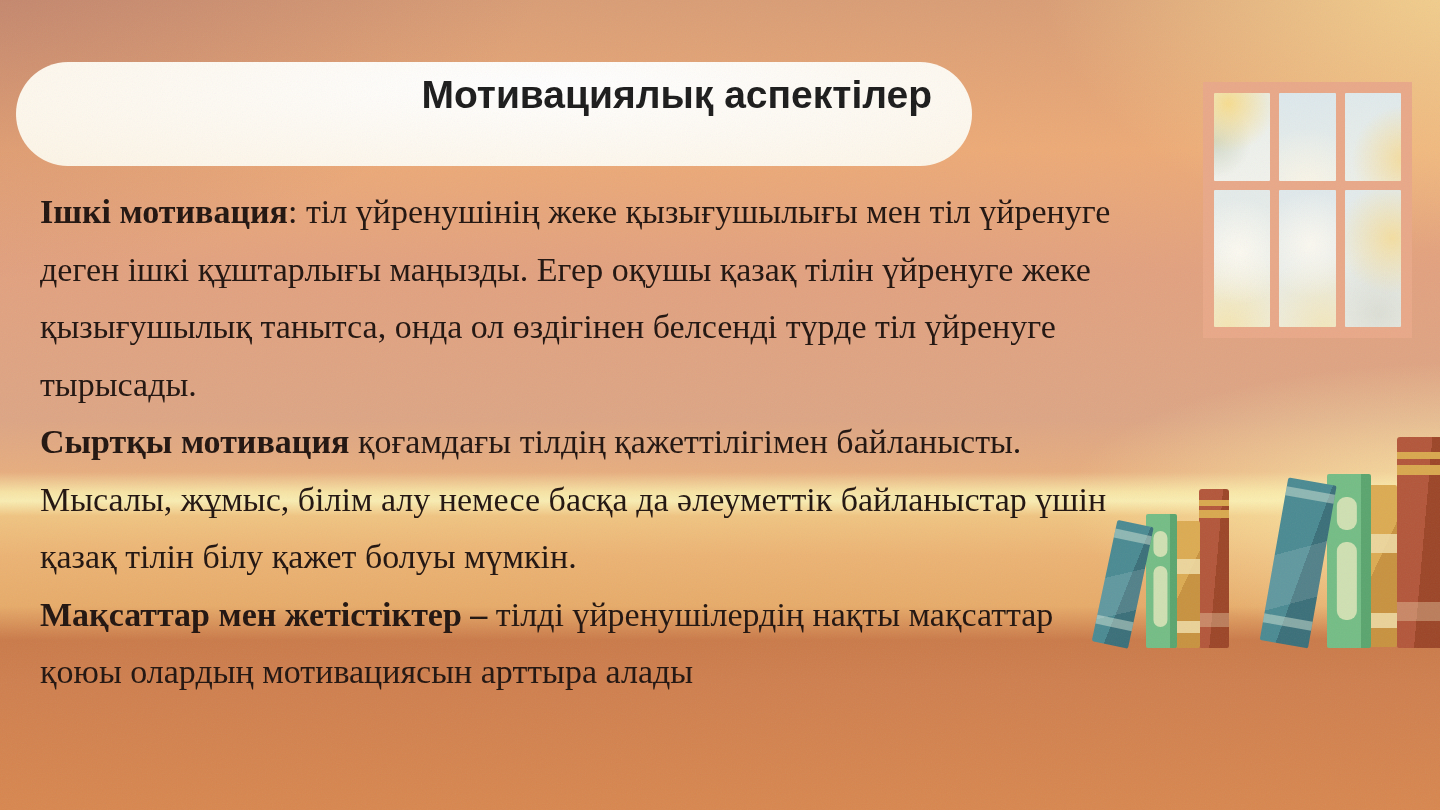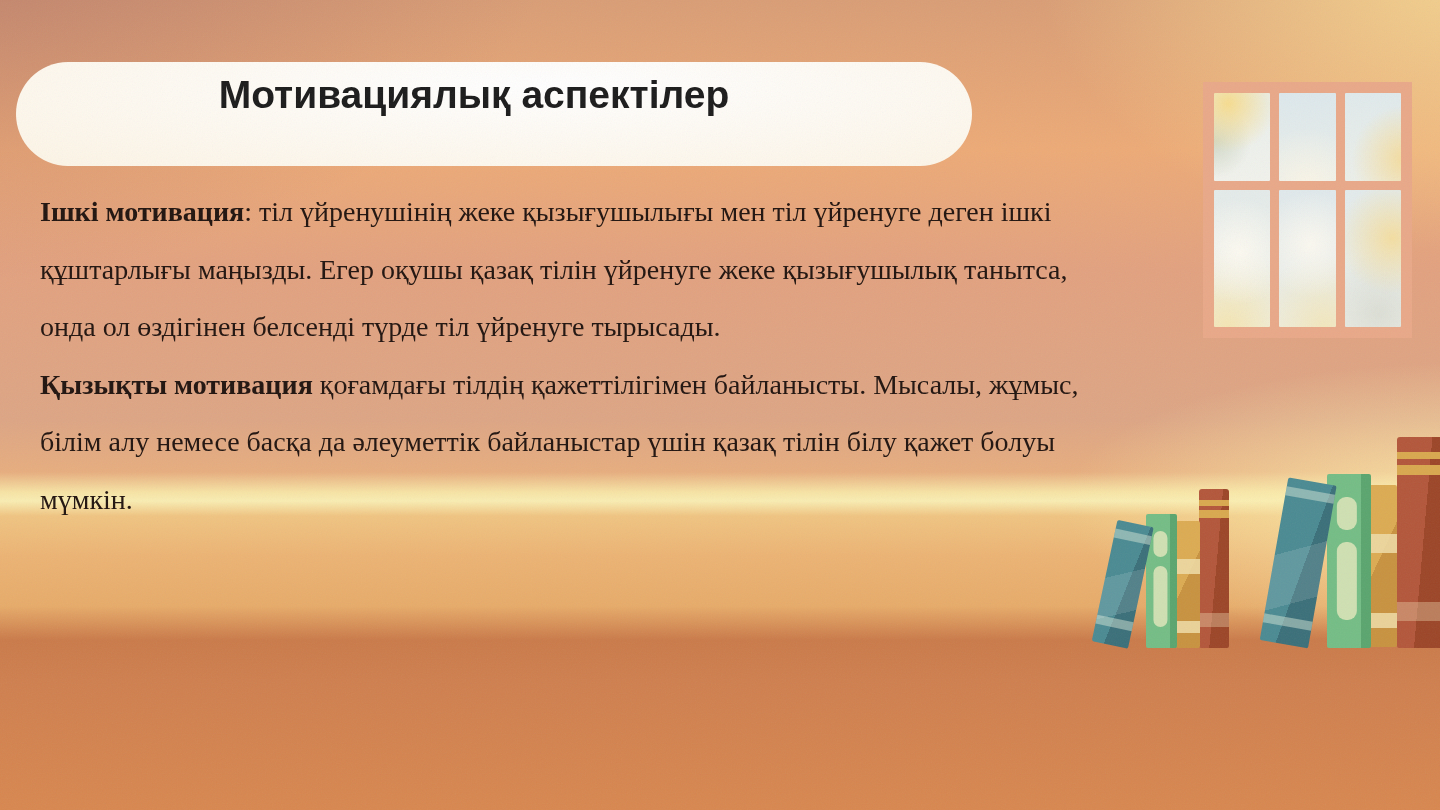--- a/index.html
+++ b/index.html
@@ -25,26 +25,26 @@
         #e7ab69 606px,
         #ca7a49 640px,
         #cf7f4e 682px,
         #d8874f 810px);
   }
   .grain{position:absolute;inset:0;width:100%;height:100%;opacity:0.07;pointer-events:none;}
 
   
   .banner{position:absolute;left:16px;top:62px;width:956px;height:104px;border-radius:54px;
     background:radial-gradient(120% 170% at 55% 22%, #ffffff 0%, #fdf6e9 55%, #f8ecd6 100%);}
-  .title{padding-top:11px;padding-right:40px;text-align:center;
+  .title{padding-top:11px;padding-right:40px;text-align:right;
     font-family:"Liberation Sans",sans-serif;font-weight:700;font-size:39px;line-height:44px;color:#1a1a1a;}
 
   
   .content{position:absolute;left:40px;top:183px;width:1080px;
-    font-family:"Liberation Serif",serif;font-size:28px;line-height:57.5px;color:#20130e;}
+    font-family:"Liberation Serif",serif;font-size:34px;line-height:57.5px;color:#20130e;}
   .content p{margin:0;}
   .content b{font-weight:700;}
 
   
   .window{position:absolute;left:1203px;top:82px;width:209px;height:256px;background:#e9a888;
     box-sizing:border-box;padding:11px;display:grid;grid-template-columns:repeat(3,1fr);
     grid-template-rows:88px 1fr;gap:9px;}
   .pane{border-radius:1px;}
   .p1{background:radial-gradient(circle at 25% 12%, rgba(247,219,138,0.95) 0%, rgba(247,219,138,0) 55%),
        radial-gradient(circle at 0% 55%, rgba(186,196,168,0.55) 0%, rgba(186,196,168,0) 50%),
@@ -144,21 +144,22 @@
       <span class="st b"></span>
     </div>
   </div>
 
   <div class="banner">
     <div class="title">Мотивациялық аспектілер</div>
   </div>
 
   <div class="content">
     <p><b>Ішкі мотивация</b><span>: тіл үйренушінің жеке қызығушылығы мен тіл үйренуге деген ішкі құштарлығы маңызды. Егер оқушы қазақ тілін үйренуге жеке қызығушылық танытса, онда ол өздігінен белсенді түрде тіл үйренуге тырысады.</span></p>
-    <p><b>Қызықты мотивация</b><span> қоғамдағы тілдің қажеттілігімен байланысты. Мысалы, жұмыс, білім алу немесе басқа да әлеуметтік байланыстар үшін қазақ тілін білу қажет болуы мүмкін.</span></p>
+    <p><b>Сыртқы мотивация</b><span> қоғамдағы тілдің қажеттілігімен байланысты. Мысалы, жұмыс, білім алу немесе басқа да әлеуметтік байланыстар үшін қазақ тілін білу қажет болуы мүмкін.</span></p>
+    <p><b>Мақсаттар мен жетістіктер –</b><span> тілді үйренушілердің нақты мақсаттар қоюы олардың мотивациясын арттыра алады</span></p>
   </div>
 
   <svg class="grain" xmlns="http://www.w3.org/2000/svg">
     <filter id="grainF">
       <feTurbulence type="fractalNoise" baseFrequency="0.8" numOctaves="2" stitchTiles="stitch"></feTurbulence>
     </filter>
     <rect width="100%" height="100%" filter="url(#grainF)"></rect>
   </svg>
 
 </div>

